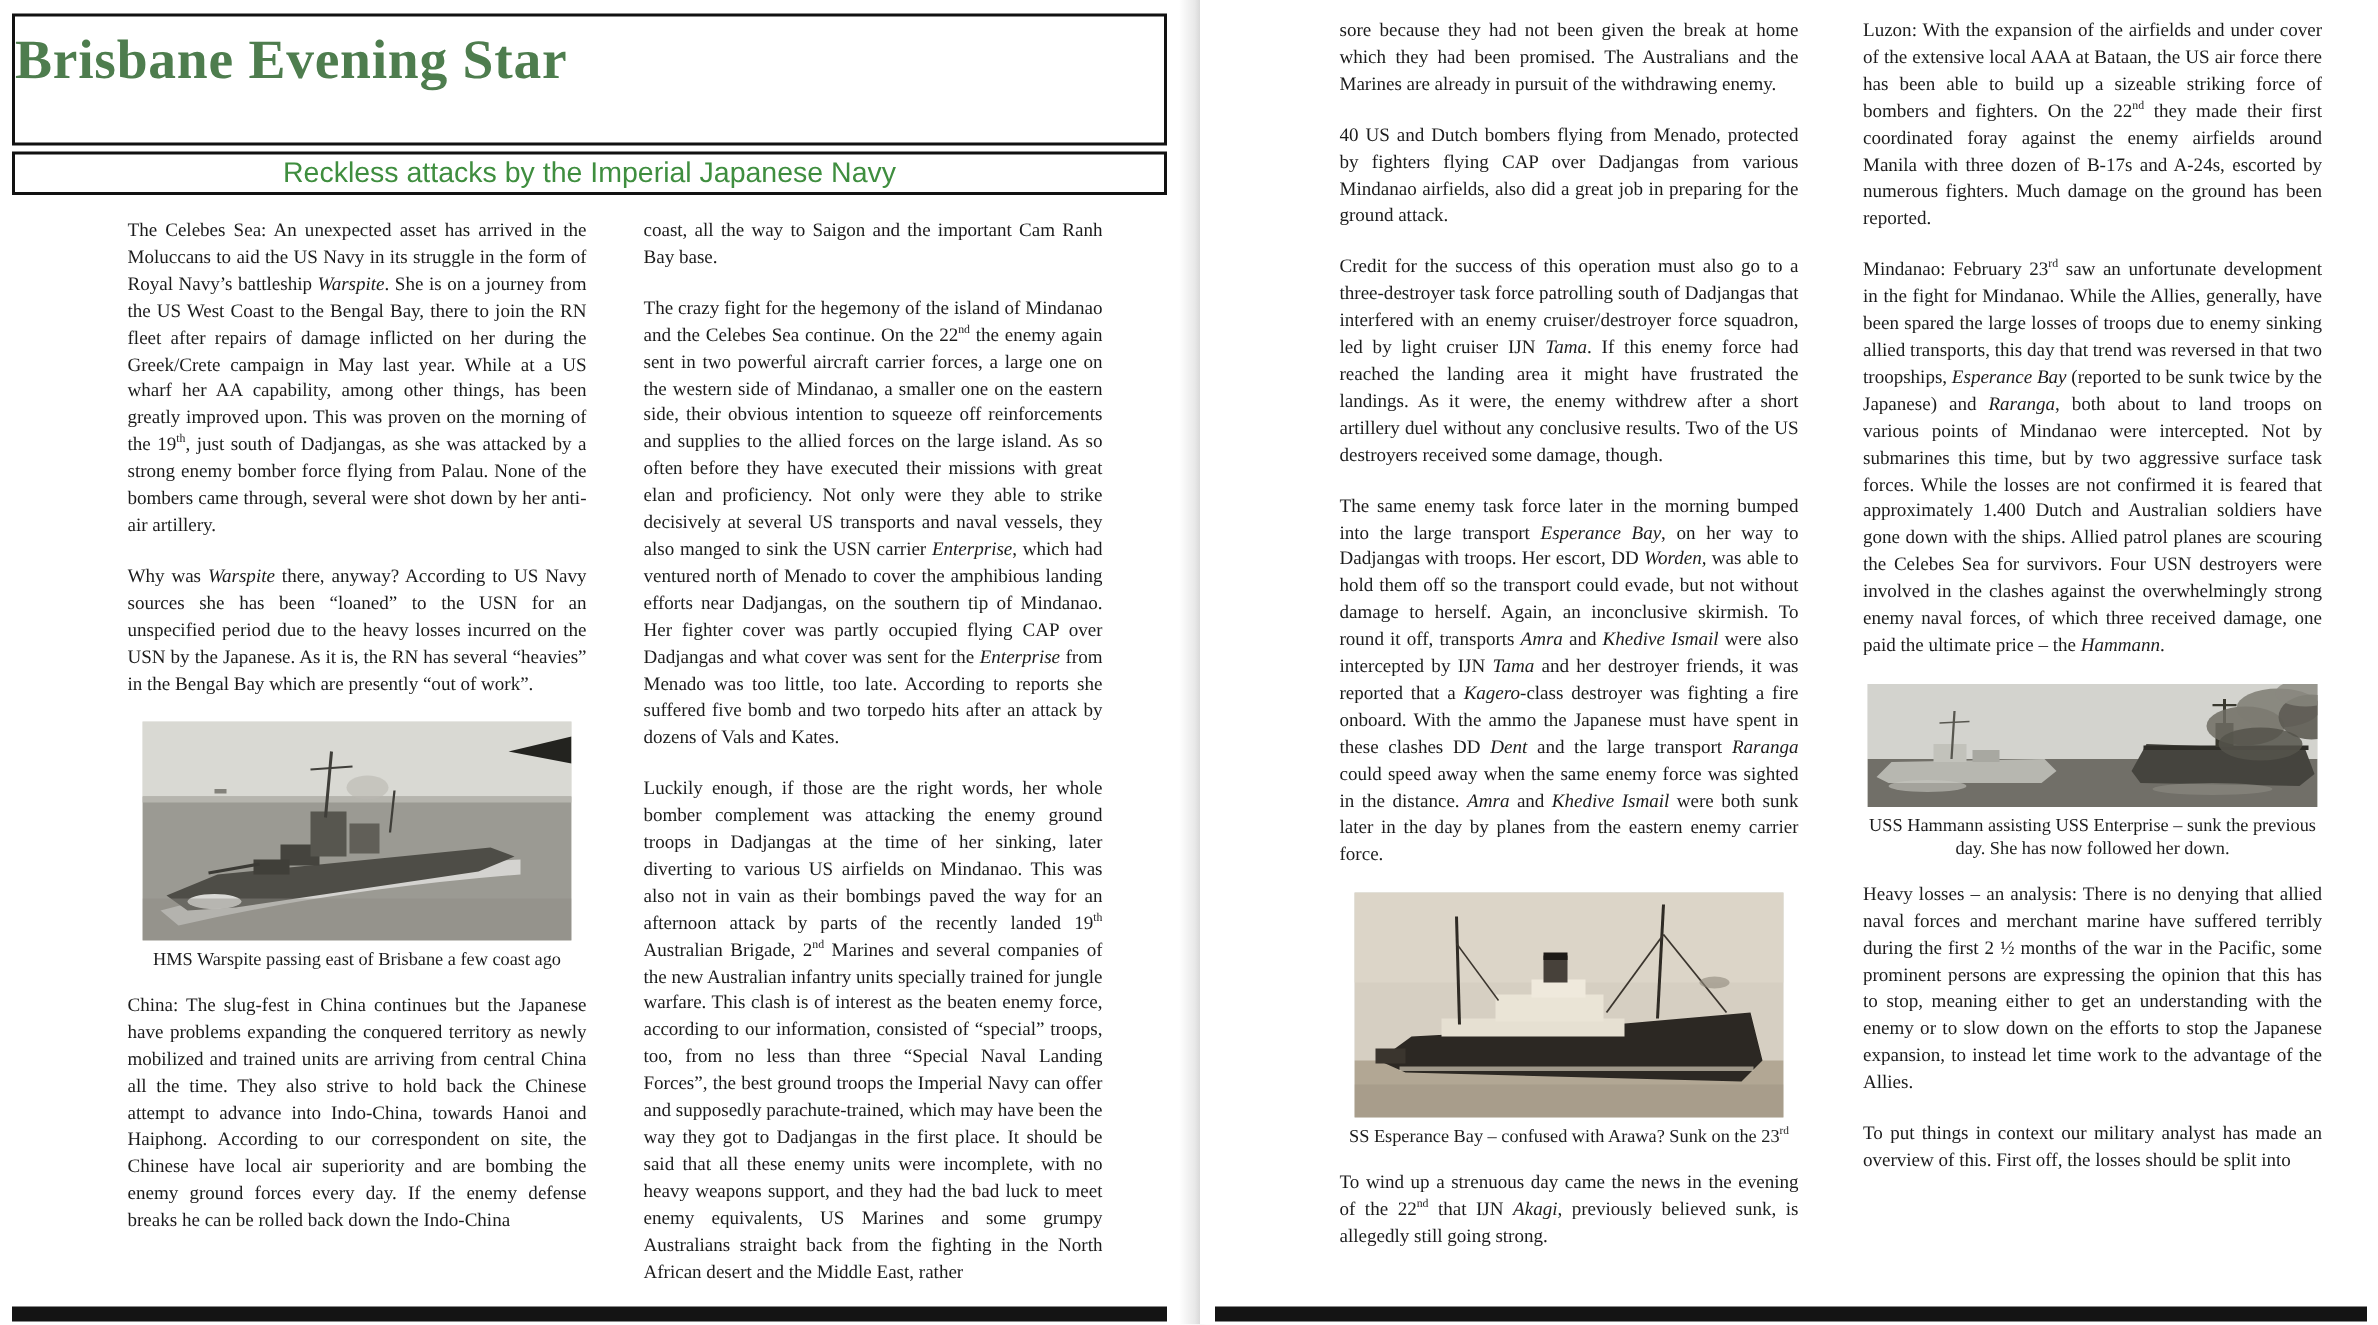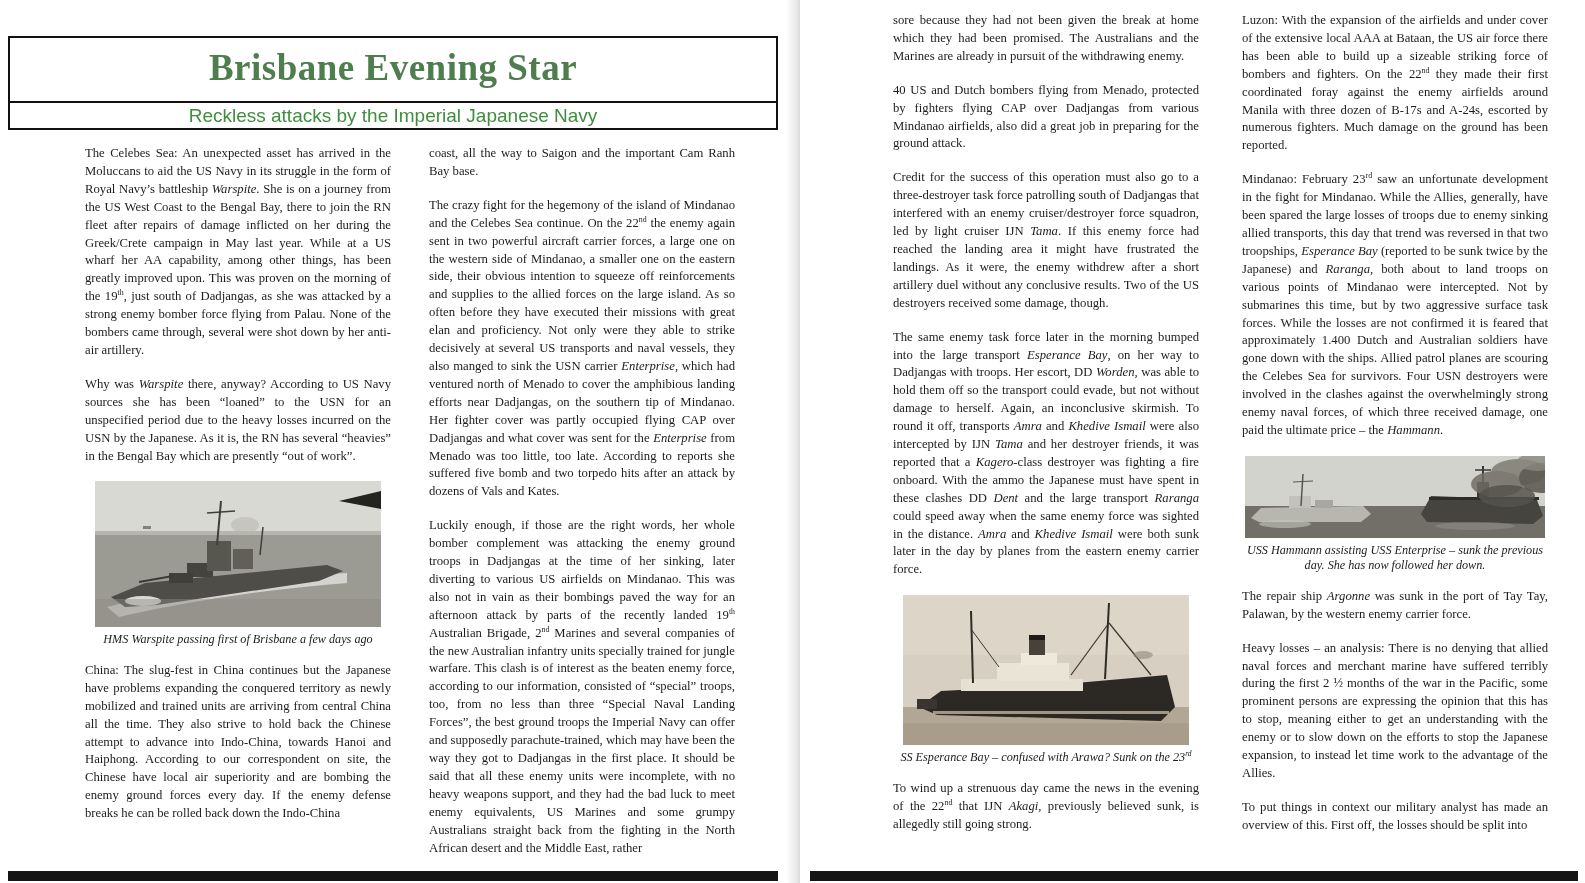--- a/index.html
+++ b/index.html
@@ -9,21 +9,21 @@
   }
   .page{position:absolute;top:0;height:883px;background:#ffffff;}
   #page-left{left:0;width:795px;}
   #page-right{left:800px;width:785px;padding-left:44px;}
   .fold{
     position:absolute;left:786px;top:0;width:28px;height:883px;pointer-events:none;
     background:linear-gradient(90deg,rgba(0,0,0,0) 0%,rgba(0,0,0,0.09) 38%,rgba(0,0,0,0.15) 50%,rgba(0,0,0,0.05) 64%,rgba(0,0,0,0) 100%);
   }
   .masthead-box{
     position:absolute;left:8px;top:9px;width:766px;height:84px;
-    border:2px solid #111;text-align:center;background:#fff;margin-top:27px;
+    border:2px solid #111;background:#fff;
   }
   .np-title{margin-top:8px;font-size:37px;font-weight:bold;color:#4e7d4e;letter-spacing:0.5px;}
   .np-date{margin-top:4px;font-size:15px;font-weight:bold;color:#4e7d4e;}
   .headline-box{
     position:absolute;left:8px;top:101px;width:766px;height:25px;
     border:2px solid #111;display:flex;align-items:center;justify-content:center;background:#fff;
   }
   .headline-text{font-family:"Liberation Sans",sans-serif;font-weight:normal;font-size:19px;color:#3f8e3f;}
   .col{
     position:absolute;width:306px;text-align:justify;
@@ -32,21 +32,21 @@
   #col1{left:85px;top:145px;height:724px;}
   #col2{left:429px;top:145px;height:724px;}
   #col3{left:93px;top:12px;height:857px;}
   #col4{left:442px;top:12px;height:857px;}
   .col p{margin:0 0 16px 0;}
   sup{font-size:0.62em;vertical-align:super;line-height:0;}
   em{}
   strong{font-weight:normal;}
   figure{margin:0 0 14px 0;text-align:center;}
   .photo{display:block;margin:2px auto 5px auto;background:#d8d8d3;}
-  .caption{font-style:italic;font-size:12.2px;line-height:15.5px;text-align:center;margin:0;}
+  .caption{font-size:12.2px;line-height:15.5px;text-align:center;margin:0;}
   .bottom-rule{position:absolute;top:871px;height:10px;background:#141414;}
   #rule-left{left:8px;width:770px;}
   #rule-right{left:10px;width:768px;}
 </style>
 </head>
 <body>
 
 <div class="page" id="page-left">
 
   <div class="masthead-box">
@@ -75,21 +75,21 @@
         <rect x="74" y="92" width="24" height="10" fill="#403f39"></rect>
         <line x1="78" y1="95" x2="44" y2="101" stroke="#3b3a35" stroke-width="2"></line>
         <line x1="126" y1="20" x2="122" y2="64" stroke="#3f3e39" stroke-width="2"></line>
         <line x1="112" y1="32" x2="140" y2="30" stroke="#3f3e39" stroke-width="1.5"></line>
         <line x1="168" y1="46" x2="165" y2="74" stroke="#3f3e39" stroke-width="1.5"></line>
         <ellipse cx="150" cy="44" rx="14" ry="8" fill="#b9b8b1" opacity="0.6"></ellipse>
         <ellipse cx="48" cy="120" rx="18" ry="5" fill="#e9e9e6" opacity="0.9"></ellipse>
         <path d="M286,10 L244,20 L286,28 Z" fill="#23231f"></path>
         <rect y="118" width="286" height="28" fill="#8d8c86" opacity="0.45"></rect>
       </svg>
-      <figcaption class="caption">HMS Warspite passing first of Brisbane a few days ago</figcaption>
+      <figcaption class="caption">HMS Warspite passing east of Brisbane a few coast ago</figcaption>
     </figure>
 
     <p><strong>China</strong>: The slug-fest in China continues but the Japanese have problems expanding the conquered territory as newly mobilized and trained units are arriving from central China all the time. They also strive to hold back the Chinese attempt to advance into Indo-China, towards Hanoi and Haiphong. According to our correspondent on site, the Chinese have local air superiority and are bombing the enemy ground forces every day. If the enemy defense breaks he can be rolled back down the Indo-China</p>
   </div>
 
   <div class="col" id="col2">
     <p>coast, all the way to Saigon and the important Cam Ranh Bay base.</p>
     <p><strong>The crazy fight</strong> for the hegemony of the island of Mindanao and the Celebes Sea continue. On the 22<sup>nd</sup> the enemy again sent in two powerful aircraft carrier forces, a large one on the western side of Mindanao, a smaller one on the eastern side, their obvious intention to squeeze off reinforcements and supplies to the allied forces on the large island. As so often before they have executed their missions with great elan and proficiency. Not only were they able to strike decisively at several US transports and naval vessels, they also manged to sink the USN carrier <em>Enterprise</em>, which had ventured north of Menado to cover the amphibious landing efforts near Dadjangas, on the southern tip of Mindanao. Her fighter cover was partly occupied flying CAP over Dadjangas and what cover was sent for the <em>Enterprise</em> from Menado was too little, too late. According to reports she suffered five bomb and two torpedo hits after an attack by dozens of Vals and Kates.</p>
     <p>Luckily enough, if those are the right words, her whole bomber complement was attacking the enemy ground troops in Dadjangas at the time of her sinking, later diverting to various US airfields on Mindanao. This was also not in vain as their bombings paved the way for an afternoon attack by parts of the recently landed 19<sup>th</sup> Australian Brigade, 2<sup>nd</sup> Marines and several companies of the new Australian infantry units specially trained for jungle warfare. This clash is of interest as the beaten enemy force, according to our information, consisted of “special” troops, too, from no less than three “Special Naval Landing Forces”, the best ground troops the Imperial Navy can offer and supposedly parachute-trained, which may have been the way they got to Dadjangas in the first place. It should be said that all these enemy units were incomplete, with no heavy weapons support, and they had the bad luck to meet enemy equivalents, US Marines and some grumpy Australians straight back from the fighting in the North African desert and the Middle East, rather</p>
   </div>
@@ -156,19 +156,18 @@
         <ellipse cx="274" cy="16" rx="28" ry="13" fill="#7d7b72" opacity="0.85"></ellipse>
         <ellipse cx="296" cy="22" rx="22" ry="15" fill="#5d5b53" opacity="0.9"></ellipse>
         <ellipse cx="262" cy="40" rx="28" ry="11" fill="#55534b" opacity="0.85"></ellipse>
         <ellipse cx="292" cy="6" rx="20" ry="9" fill="#8a887f" opacity="0.8"></ellipse>
         <ellipse cx="40" cy="68" rx="26" ry="4" fill="#c6c6bf" opacity="0.6"></ellipse>
         <ellipse cx="230" cy="70" rx="40" ry="4" fill="#8e8c84" opacity="0.6"></ellipse>
       </svg>
       <figcaption class="caption">USS Hammann assisting USS Enterprise – sunk the previous day. She has now followed her down.</figcaption>
     </figure>
 
-    <p>The repair ship <em>Argonne</em> was sunk in the port of Tay Tay, Palawan, by the western enemy carrier force.</p>
     <p><strong>Heavy losses – an analysis:</strong> There is no denying that allied naval forces and merchant marine have suffered terribly during the first 2 ½ months of the war in the Pacific, some prominent persons are expressing the opinion that this has to stop, meaning either to get an understanding with the enemy or to slow down on the efforts to stop the Japanese expansion, to instead let time work to the advantage of the Allies.</p>
     <p>To put things in context our military analyst has made an overview of this. First off, the losses should be split into</p>
   </div>
 
   <div class="bottom-rule" id="rule-right"></div>
 </div>
 
 </body></html>

